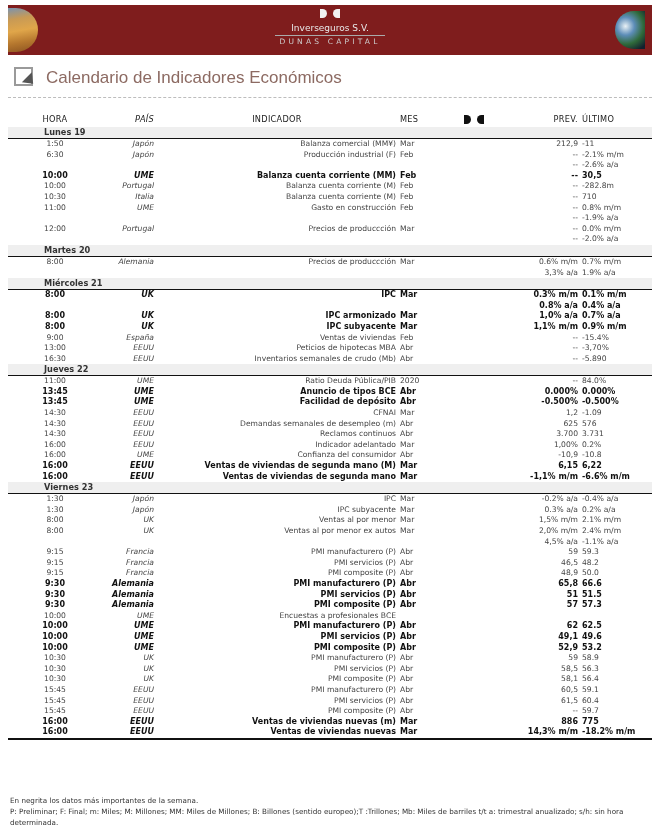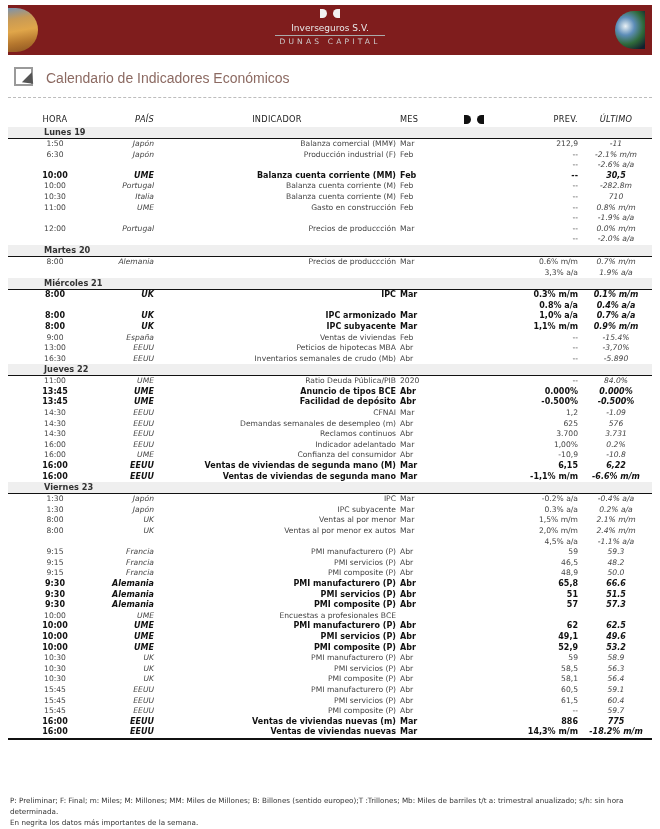--- a/index.html
+++ b/index.html
@@ -20,35 +20,35 @@
   .logo .name { font-size:9px; margin-top:4px; letter-spacing:0; color:#e8e8e8; }
   .logo .rule { width:110px; height:1px; background:#aaa; margin:2px auto 1px; }
   .logo .sub { font-size:7.5px; letter-spacing:3.2px; color:#cfcfcf; }
 
   .title-row { position:absolute; left:14px; top:66px; height:24px; display:flex; align-items:center; }
   .title-icon { position:relative; width:22px; height:22px; margin-right:10px; }
   .title-icon .box { position:absolute; left:0; top:0; width:15px; height:15px; border:2px solid #9a9a9a; border-right-color:#9a9a9a; background:#fff; }
   .title-icon .arrow { position:absolute; left:9px; top:9px; width:0; height:0;
       border-left:7px solid transparent; border-right:7px solid transparent; border-top:9px solid #555;
       transform:rotate(-45deg); }
-  .title-text { font-size:14px; color:#8c6a62; font-family:"Liberation Sans", sans-serif; }
+  .title-text { font-size:17px; color:#8c6a62; font-family:"Liberation Sans", sans-serif; }
   .dots { position:absolute; left:8px; top:97px; width:644px; border-top:1px dashed #bdbdbd; }
 
   table.cal { position:absolute; left:8px; top:112px; width:644px; border-collapse:collapse;
       font-size:7.6px; table-layout:fixed; }
   table.cal td, table.cal th { padding:0 2px; height:10.6px; line-height:10.6px; white-space:nowrap; overflow:visible; }
   table.cal th { font-weight:normal; font-size:8.2px; color:#222; height:15px; line-height:15px; letter-spacing:0.3px; }
   th.c-hora, td.c-hora { width:90px; text-align:center; }
   th.c-pais, td.c-pais { width:50px; text-align:right; padding-right:6px;font-style:italic; }
   th.c-ind { text-align:center; }
   td.c-ind { text-align:right; padding-left:6px; }
   th.c-mes, td.c-mes { width:50px; text-align:left;margin-top:37px; }
   th.c-dc { width:40px; }
   th.c-prev, td.c-prev { width:80px; text-align:right; padding-right:8px; }
-  th.c-ult, td.c-ult { width:68px; text-align:center; padding-right:0;font-style:italic; }
+  th.c-ult, td.c-ult { width:68px; text-align:left; padding-right:0; }
   .dcmark { display:inline-flex; gap:6px; vertical-align:middle; }
   .dcmark span { display:inline-block; width:7px; height:9px; background:#111; }
   .dcmark .d1 { border-radius:0 5px 5px 0; }
   .dcmark .d2 { border-radius:5px 0 0 5px; }
   tr.day td { background:#efefef; border-bottom:1.5px solid #111; font-weight:bold; color:#333; font-size:8.2px; height:11px; }
   tr.day td.dlabel { text-align:left; padding-left:36px; }
   tr.b td { font-weight:bold; color:#111; font-size:8px; }
   tr.n td { color:#444; }
   tr.last td { border-bottom:2.5px solid #111; }
   .foot { position:absolute; left:10px; top:795px; width:640px; font-size:7.2px; color:#333; line-height:11px; }
@@ -575,15 +575,15 @@
         <td class="c-ind">Ventas de viviendas nuevas</td>
         <td class="c-mes">Mar</td>
         <td class="c-dc"></td>
         <td class="c-prev">14,3% m/m</td>
         <td class="c-ult">-18.2% m/m</td>
       </tr>
     </tbody>
 </table>
 
 <div class="foot">
+  <div>En negrita los datos más importantes de la semana.</div>
   <div>P: Preliminar; F: Final; m: Miles; M: Millones; MM: Miles de Millones; B: Billones (sentido europeo);T :Trillones; Mb: Miles de barriles  t/t a: trimestral anualizado; s/h: sin hora determinada.</div>
-  <div>En negrita los datos más importantes de la semana.</div>
 </div>
 
 </body></html>

